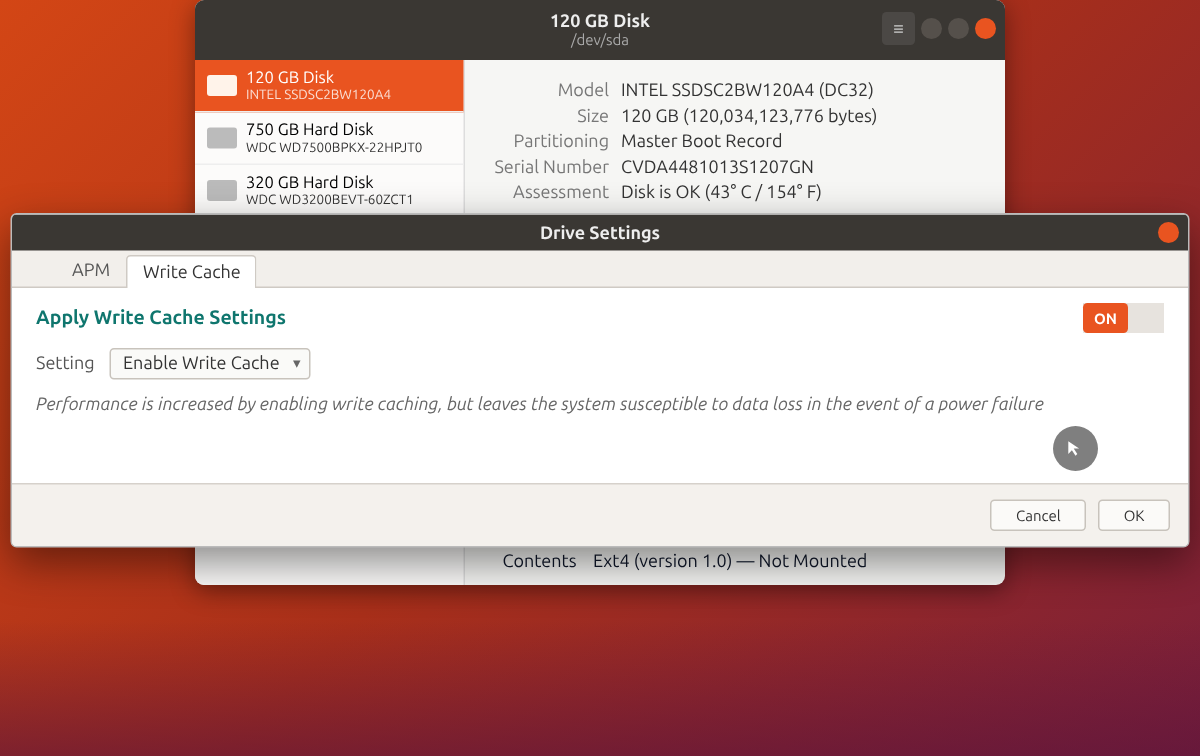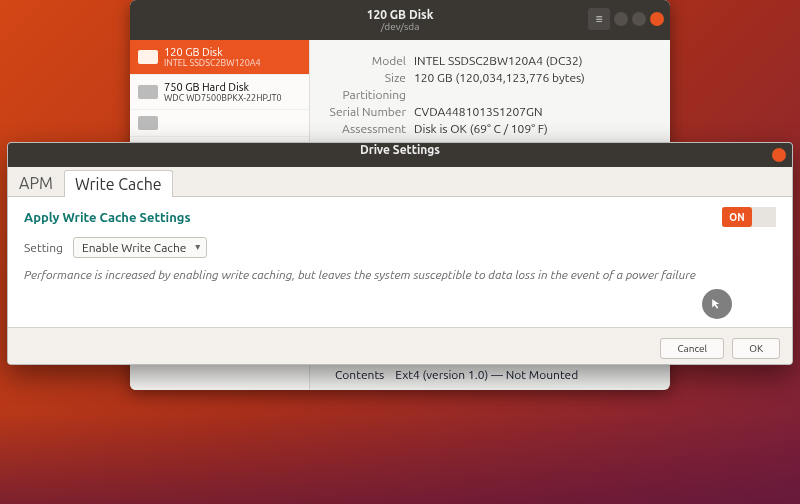--- a/index.html
+++ b/index.html
@@ -32,24 +32,24 @@
   .row { display:flex; margin:4px 0; }
   .row .k { width:90px; text-align:right; color:#777; padding-right:8px; }
   .row .v { flex:1; color:#333; }
   .contents { position:absolute; left:335px; top:368px; font-size:12px; color:#0f172a; }
 
   
   .win-dlg { position:absolute; left:7px; top:142px; width:786px; height:223px;
     background:#f7f6f5; border:1px solid #bbb; border-radius:4px;
     box-shadow:0 10px 28px rgba(0,0,0,0.45); overflow:hidden; }
   .dlg-title { height:24px; background:#3a3733; color:#eee; font-size:12px; font-weight:600;
-    display:flex; align-items:flex-start; justify-content:center; position:relative; }
+    display:flex; align-items:center; justify-content:center; position:relative; }
   .dlg-title .close { position:absolute; right:6px; top:5px; width:14px; height:14px;
     border-radius:50%; background:#e95420; }
-  .tabs { display:flex; border-bottom:1px solid #cfcac4; background:#f2efeb; font-size:16px; }
+  .tabs { display:flex; border-bottom:1px solid #cfcac4; background:#f2efeb; font-size:12px;padding-left:29px; }
   .tab { padding:4px 10px; border:1px solid transparent; border-bottom:none; color:#555;
     border-radius:3px 3px 0 0; margin-top:2px; }
   .tab.active { background:#fff; border-color:#cfcac4; color:#333; position:relative; top:1px; }
   .dlg-body { padding:10px 16px 6px 16px; background:#fff; height:130px; position:relative; }
   .heading-row { display:flex; align-items:center; justify-content:space-between; }
   .heading-row h3 { font-size:13px; font-weight:700; color:#0f766e; }
   .toggle { width:54px; height:20px; background:#e7e3de; border-radius:0; position:relative;
     display:flex; align-items:center; font-size:10px; font-weight:700; cursor:pointer; }
   .toggle .pill { position:absolute; left:0; top:0; width:30px; height:20px; background:#e95420;
     border-radius:3px; color:#fff; display:flex; align-items:center; justify-content:center; }
@@ -91,41 +91,46 @@
       </div>
       <div class="dev">
         <div class="icon"></div>
         <div class="txt">
           <div class="n">750 GB Hard Disk</div>
           <div class="s">WDC WD7500BPKX-22HPJT0</div>
         </div>
       </div>
       <div class="dev">
         <div class="icon"></div>
+        <div class="txt">
+          <div class="n">320 GB Hard Disk</div>
+          <div class="s">WDC WD3200BEVT-60ZCT1</div>
+        </div>
       </div>
     </div>
     <div class="details">
       <div class="row">
           <div class="k">Model</div>
           <div class="v">INTEL SSDSC2BW120A4 (DC32)</div>
         </div>
       <div class="row">
           <div class="k">Size</div>
           <div class="v">120 GB (120,034,123,776 bytes)</div>
         </div>
       <div class="row">
           <div class="k">Partitioning</div>
+          <div class="v">Master Boot Record</div>
         </div>
       <div class="row">
           <div class="k">Serial Number</div>
           <div class="v">CVDA4481013S1207GN</div>
         </div>
       <div class="row">
           <div class="k">Assessment</div>
-          <div class="v">Disk is OK (69° C / 109° F)</div>
+          <div class="v">Disk is OK (43° C / 154° F)</div>
         </div>
     </div>
   </div>
 </div>
 
 <div class="contents">
   <span>Contents</span>
   &nbsp;&nbsp;
   <span>Ext4 (version 1.0) — Not Mounted</span>
 </div>

